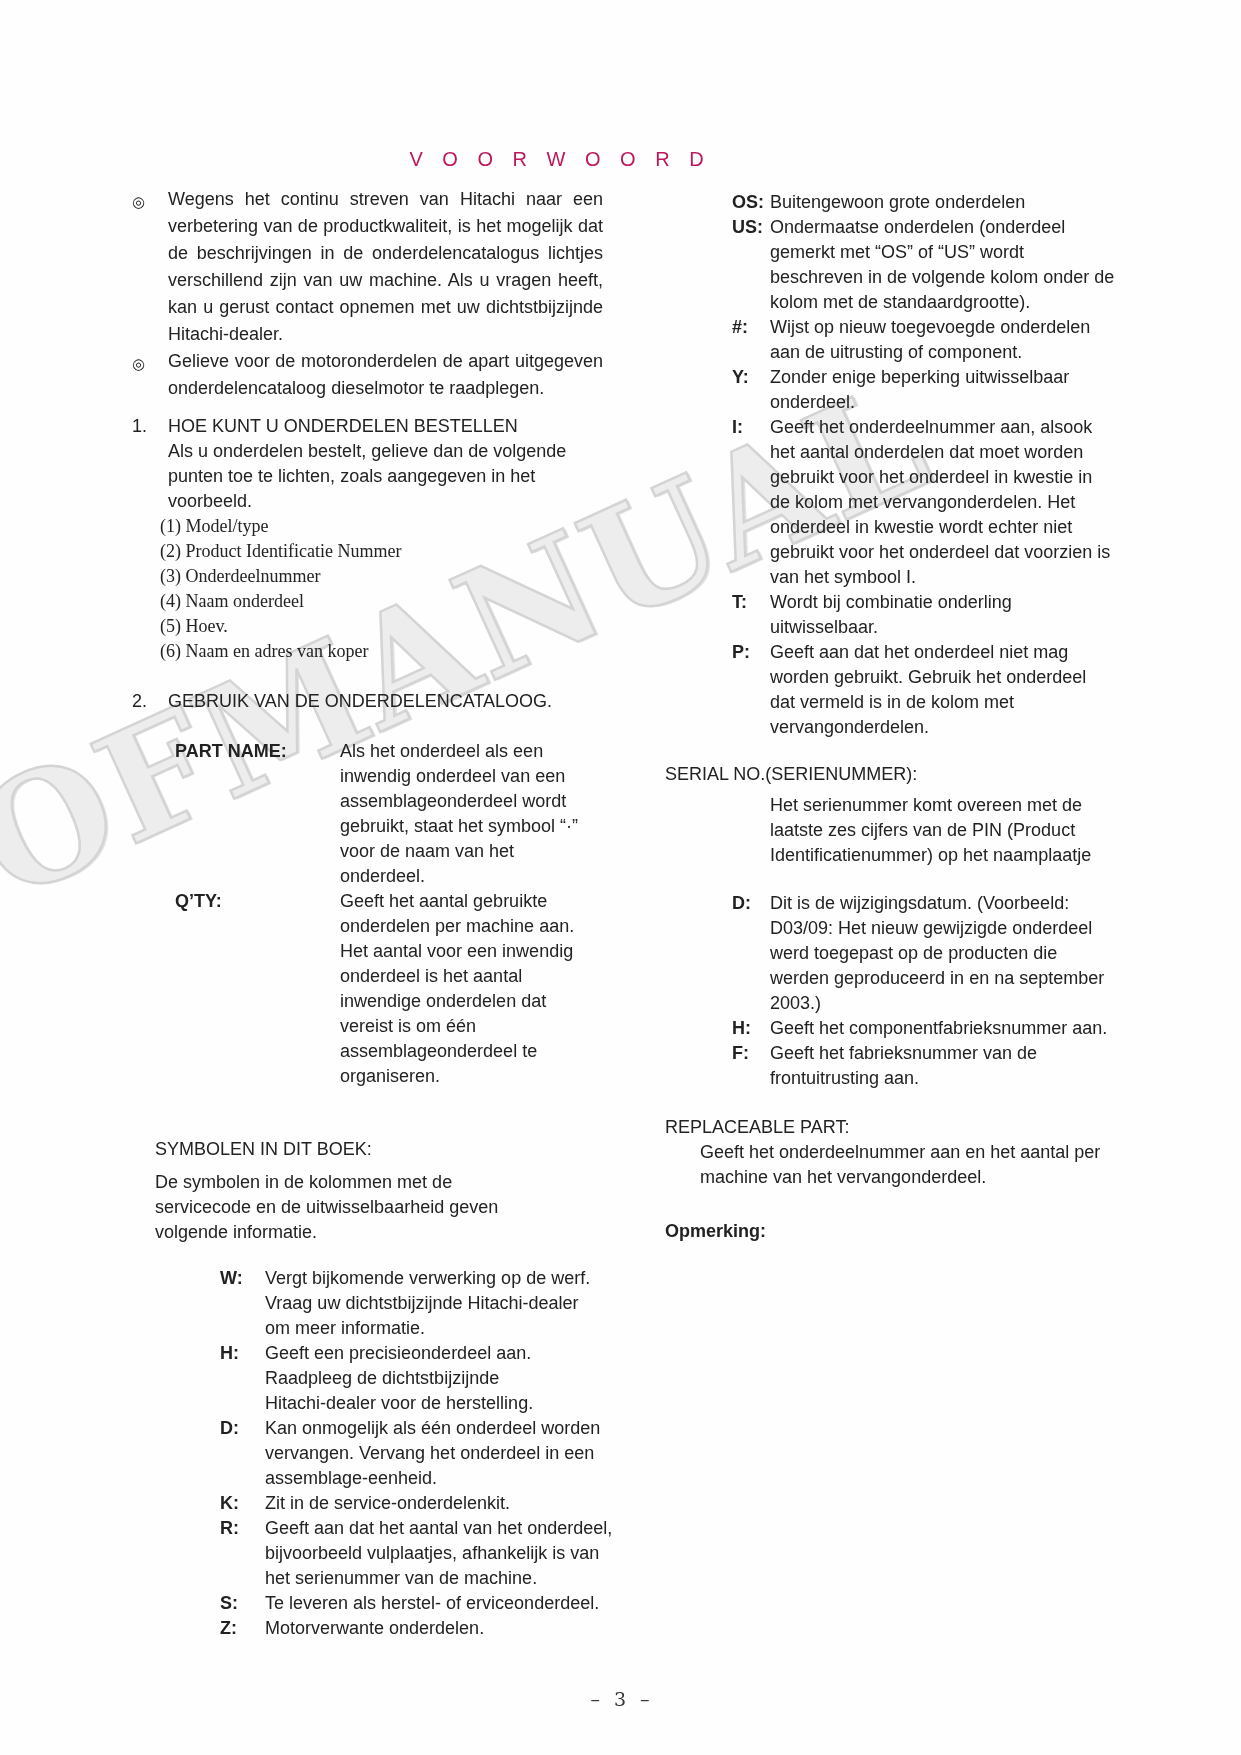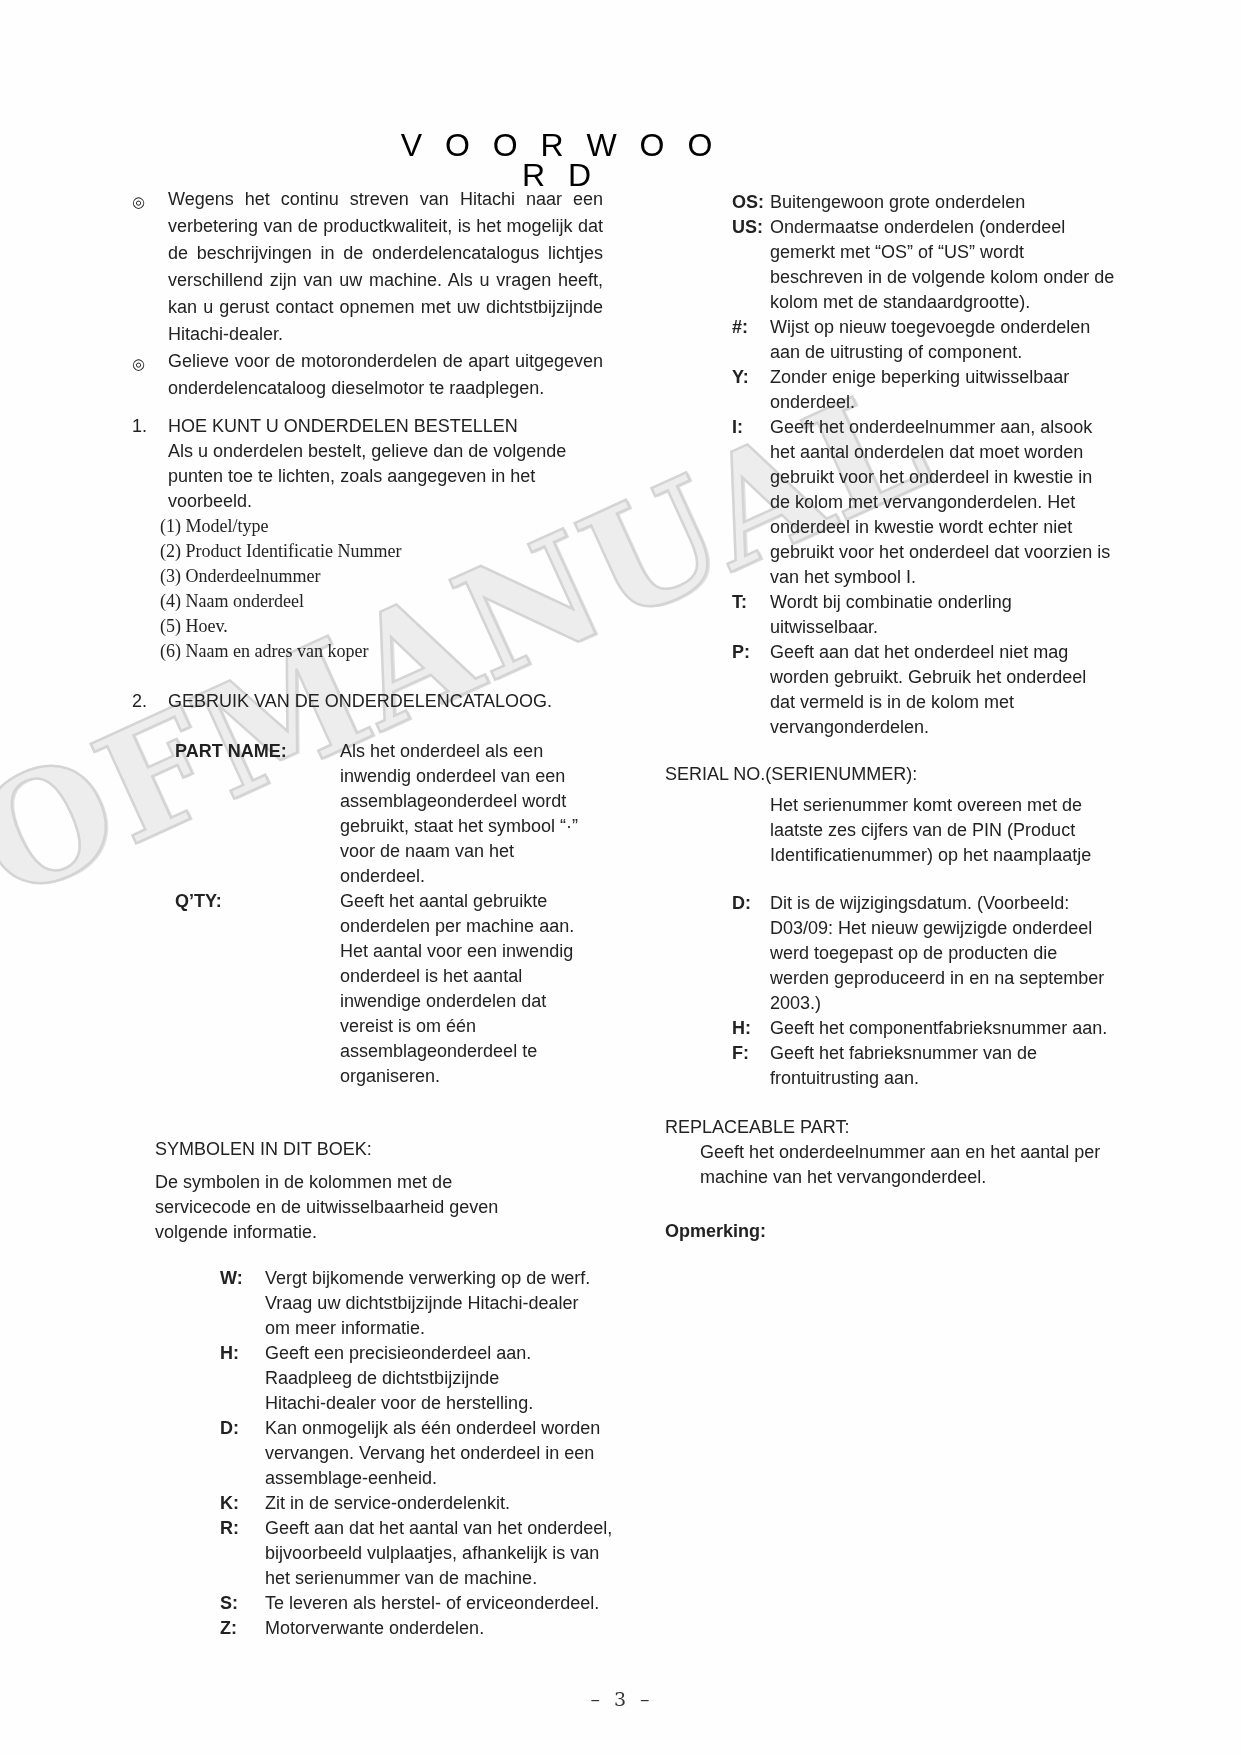--- a/index.html
+++ b/index.html
@@ -7,22 +7,22 @@
     position:relative;width:1241px;height:1755px;background:#fefefe;
     overflow:hidden;margin:0 auto;
     font-family:"Liberation Sans",sans-serif;
     font-size:18px;line-height:25px;color:#222;
   }
   .block{position:absolute;z-index:1;}
   .pre{white-space:pre-line;display:block;}
   .code{position:absolute;left:0;top:0;white-space:nowrap;font-weight:bold;}
 
   .title{
-    left:380px;top:130px;width:360px;text-align:center;
-    font-size:32px;letter-spacing:7px;line-height:30px;color:#000000;
+    left:380px;top:144px;width:360px;text-align:center;
+    font-size:20px;letter-spacing:7px;line-height:30px;color:#be185d;
   }
 
   .bullets{left:132px;top:186px;line-height:27px;}
   .bullet{position:relative;padding-left:36px;width:435px;text-align:justify;}
   .bullet .marker{position:absolute;left:0;top:2px;font-size:15px;}
 
   .numrow{position:relative;padding-left:36px;}
   .numrow .num{position:absolute;left:0;top:0;}
   .sec-body{margin-left:36px;width:440px;}
   .sec-items{margin-left:28px;font-family:Liberation Serif, serif;}

